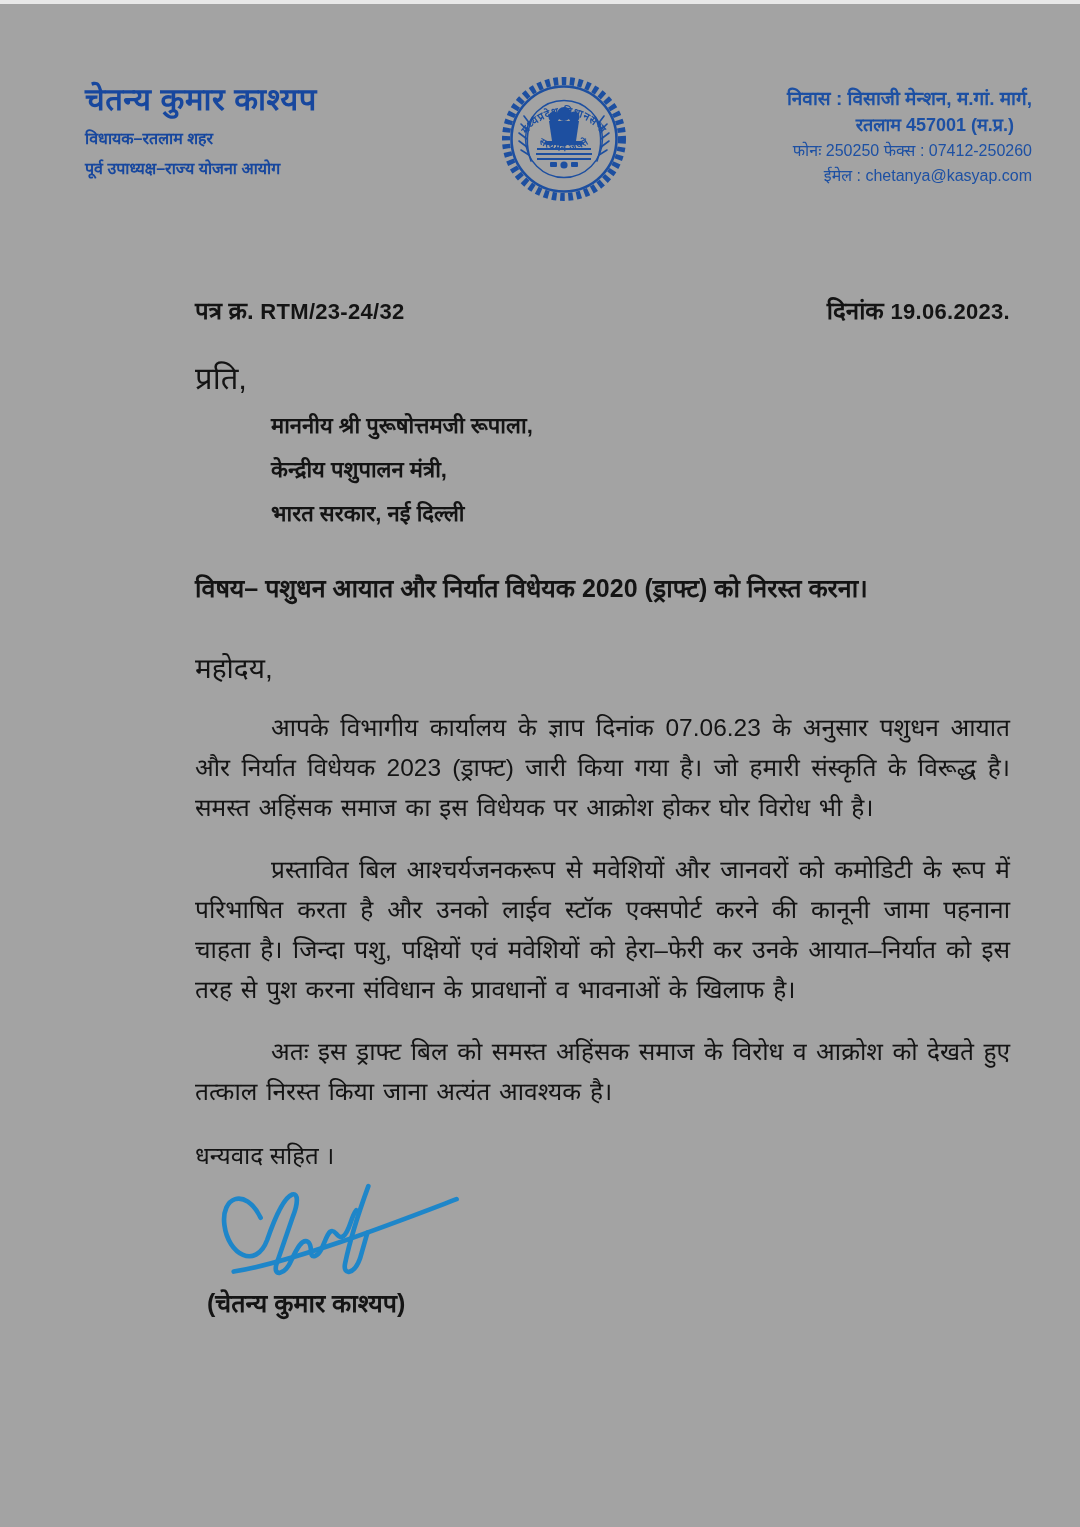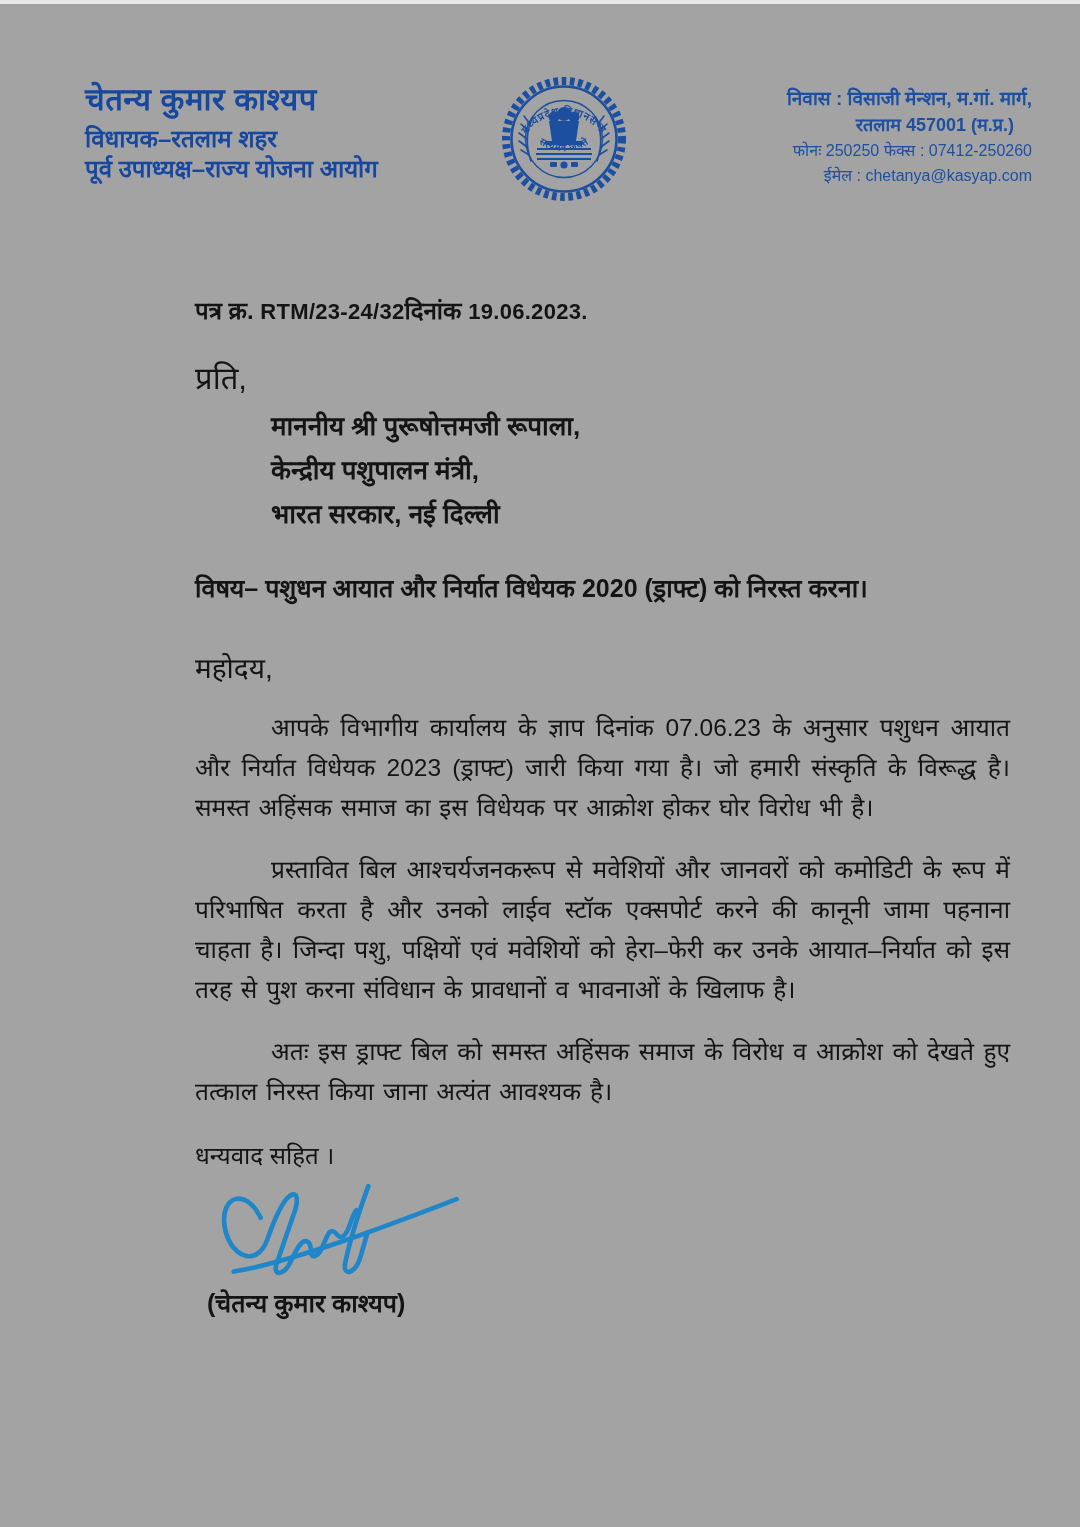--- a/index.html
+++ b/index.html
@@ -10,37 +10,37 @@
     margin: 4px auto;
     background: #a3a3a3;
     font-family: "Liberation Sans", sans-serif;
     color: #141414;
     overflow: hidden;
   }
   
   .header { position: relative; height: 205px; }
   .head-left { position: absolute; left: 85px; top: 78px; color: #17479e; }
   .head-name { font-size: 31px; font-weight: bold; line-height: 36px; letter-spacing: 0.5px; }
-  .head-sub { font-size: 24px; font-weight: bold; line-height: 30px; margin-top: 6px; }
+  .head-sub { font-size: 16px; font-weight: bold; line-height: 30px; margin-top: 6px; }
   .head-sub div { white-space: nowrap; }
   .emblem-wrap { position: absolute; left: 499px; top: 70px; width: 130px; height: 130px; }
   .head-right { position: absolute; right: 48px; top: 82px; text-align: right; color: #1d50a3; }
   .hr-line1 { font-size: 19px; font-weight: bold; line-height: 26px; }
   .hr-line2 { font-size: 18px; font-weight: bold; line-height: 26px; padding-right: 18px; }
   .hr-line3, .hr-line4 { font-size: 16px; line-height: 25px; }
   
   .content { padding: 0 70px 0 195px; }
   .meta-row {
     margin-top: 84px;
-    display: flex; justify-content: flex-start; align-items: baseline;
+    display: flex; justify-content: space-between; align-items: baseline;
     font-weight: bold; font-size: 24px;
   }
   .ref-no, .date-value { font-size: 22px; letter-spacing: 0.3px; }
   .to-label { margin-top: 30px; font-size: 31px; }
-  .recipient { margin-left: 76px; margin-top: 6px; font-size: 26px; font-weight: bold; line-height: 44px; }
+  .recipient { margin-left: 76px; margin-top: 6px; font-size: 22px; font-weight: bold; line-height: 44px; }
   .subject { margin-top: 34px; font-size: 25px; font-weight: bold; }
   .salutation { margin-top: 44px; font-size: 28px; }
   .para {
     margin-top: 22px;
     font-size: 24.5px;
     line-height: 40px;
     text-align: justify;
     text-indent: 76px;
     word-spacing: 2px;
   }

